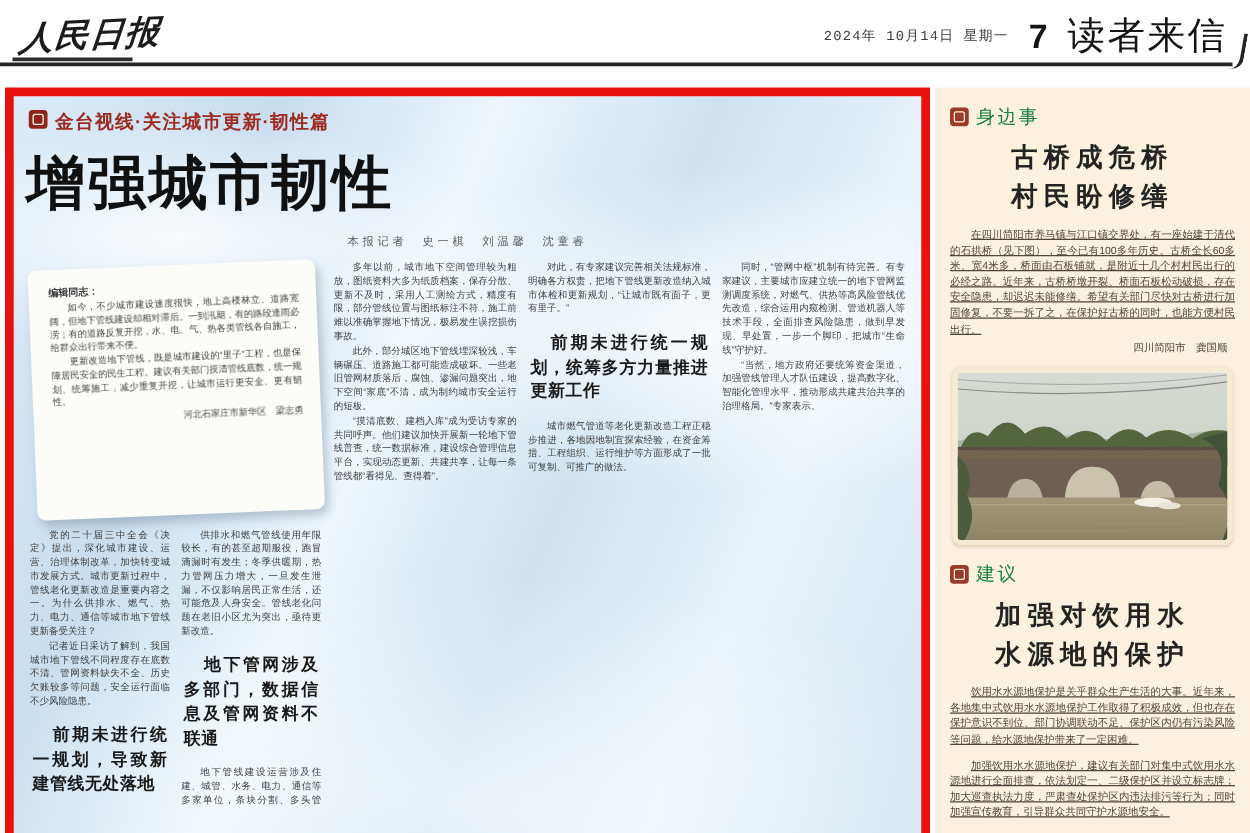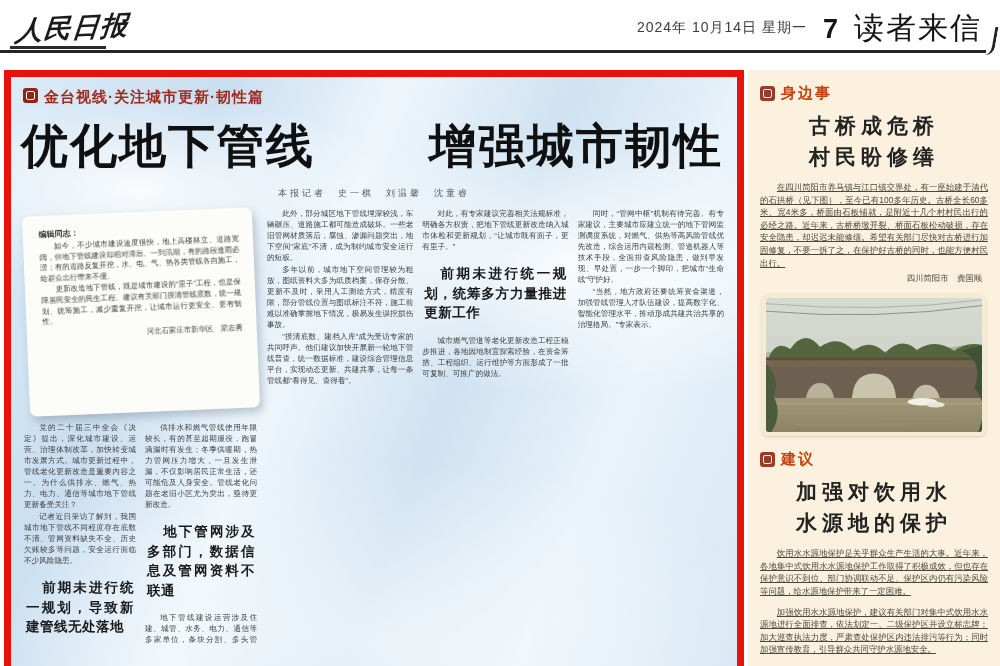--- a/index.html
+++ b/index.html
@@ -7,21 +7,21 @@
     font-family:"Liberation Sans","DejaVu Sans",sans-serif; }
 
   
   .header { position:absolute; left:0; top:0; width:1000px; height:62px; background:#fff; }
   .masthead { position:absolute; left:16px; top:10px; font-family:"DejaVu Serif","Liberation Serif",serif;
     font-size:27px; font-weight:bold; font-style:italic; color:#1b1b1b;
     transform:skewX(-8deg) rotate(-3deg); letter-spacing:1px; }
   .masthead-underline { position:absolute; left:10px; top:46px; width:96px; height:3px; background:#2b2b2b; }
   .header-rule { position:absolute; left:0; top:50px; width:986px; height:3px; background:#242424; }
   .header-right { position:absolute; right:18px; top:8px; display:flex; align-items:baseline; gap:16px; }
-  .pub-date { font-size:14px; color:#3c3c3c; letter-spacing:1px; position:relative; top:-6px; }
+  .pub-date { font-size:11px; color:#3c3c3c; letter-spacing:1px; position:relative; top:-6px;font-family:Liberation Mono, monospace; }
   .page-num { font-size:27px; font-weight:900; color:#141414; }
   .section-name { font-size:30px; font-weight:400; color:#141414; letter-spacing:2px; }
   .title-bracket { position:absolute; right:4px; top:26px; width:10px; height:30px;
     border-right:3px solid #242424; border-bottom-right-radius:10px; transform:rotate(10deg); }
 
   
   .red-box { position:absolute; left:4px; top:70px; width:740px; height:640px;
     border:7px solid #e8110d; overflow:hidden;
     background:
       radial-gradient(ellipse 420px 160px at 18% 18%, rgba(255,255,255,.9), rgba(255,255,255,0) 60%),
@@ -54,21 +54,21 @@
   .subhead { font-size:13.5px; line-height:19.5px; font-weight:900; color:#191919;
     text-align:justify; text-indent:1.2em; margin:12px 2px 12px 2px; letter-spacing:.5px; }
 
   
   .sidebar { position:absolute; left:748px; top:70px; width:252px; height:640px;
     background:#fbf1de; padding:14px 12px 0 12px; overflow:hidden; }
   .label-row { display:flex; align-items:center; gap:6px; margin-bottom:8px; }
   .label-badge { width:15px; height:15px; background:#9c3a28; border-radius:3px; position:relative; flex:none; }
   .label-badge::after { content:""; position:absolute; left:3px; top:3px; right:3px; bottom:3px;
     border:1.5px solid #fdf3e4; border-radius:2px; }
-  .label-text { font-size:15px; font-weight:700; color:#c2410c; letter-spacing:2px; }
+  .label-text { font-size:15px; font-weight:400; color:#15803d; letter-spacing:2px; }
   .side-title { text-align:center; font-family:"Liberation Serif","DejaVu Serif",serif;
     font-size:21px; font-weight:bold; color:#232323; letter-spacing:5px; line-height:31px; }
   .side-body { margin-top:8px; font-size:8.4px; line-height:12.6px; color:#4c473c; text-align:justify;
     text-indent:2em; filter:blur(.25px);text-decoration:underline; }
   .side-sign { text-align:right; font-size:8.4px; color:#4c473c; margin:4px 6px 0 0; filter:blur(.25px); }
   .photo-frame { margin:10px 2px 14px 2px; border-radius:7px; overflow:hidden;
     border:4px solid #f5ead2; box-shadow:0 1px 3px rgba(120,100,60,.25); height:142px; }
   .photo-frame svg { display:block; width:100%; height:100%; }
 </style>
 </head>
@@ -86,21 +86,20 @@
   <div class="header-rule"></div>
 </div>
 
 <div class="red-box">
   <div class="kicker-row">
     <span class="kicker-badge"></span>
     <span class="kicker-text">金台视线·关注城市更新·韧性篇</span>
   </div>
 
   <div class="headline">
-    <span>优化地下管线</span>
     <span>增强城市韧性</span>
   </div>
 
   <div class="byline">本报记者　史一棋　刘温馨　沈童睿</div>
 
   <div class="content">
 
     <div class="left-group">
       <div class="note-card">
         <div class="greeting">编辑同志：</div>
@@ -118,22 +117,22 @@
         </div>
         <div class="ncol bodytext">
           <p>供排水和燃气管线使用年限较长，有的甚至超期服役，跑冒滴漏时有发生；冬季供暖期，热力管网压力增大，一旦发生泄漏，不仅影响居民正常生活，还可能危及人身安全。管线老化问题在老旧小区尤为突出，亟待更新改造。</p>
           <div class="subhead">地下管网涉及多部门，数据信息及管网资料不联通</div>
           <p>地下管线建设运营涉及住建、城管、水务、电力、通信等多家单位，条块分割、多头管理，改造施工常常难以同步推进。</p>
         </div>
       </div>
     </div>
 
     <div class="col bodytext">
+      <p>多年以前，城市地下空间管理较为粗放，图纸资料大多为纸质档案，保存分散、更新不及时，采用人工测绘方式，精度有限，部分管线位置与图纸标注不符，施工前难以准确掌握地下情况，极易发生误挖损伤事故。</p>
       <p>此外，部分城区地下管线埋深较浅，车辆碾压、道路施工都可能造成破坏。一些老旧管网材质落后，腐蚀、渗漏问题突出，地下空间“家底”不清，成为制约城市安全运行的短板。</p>
-      <p>多年以前，城市地下空间管理较为粗放，图纸资料大多为纸质档案，保存分散、更新不及时，采用人工测绘方式，精度有限，部分管线位置与图纸标注不符，施工前难以准确掌握地下情况，极易发生误挖损伤事故。</p>
       <p>“摸清底数、建档入库”成为受访专家的共同呼声。他们建议加快开展新一轮地下管线普查，统一数据标准，建设综合管理信息平台，实现动态更新、共建共享，让每一条管线都“看得见、查得着”。</p>
     </div>
 
 
     <div class="col bodytext">
       <p>对此，有专家建议完善相关法规标准，明确各方权责，把地下管线更新改造纳入城市体检和更新规划，“让城市既有面子，更有里子。”</p>
       <div class="subhead">前期未进行统一规划，统筹多方力量推进更新工作</div>
       <p>城市燃气管道等老化更新改造工程正稳步推进，各地因地制宜探索经验，在资金筹措、工程组织、运行维护等方面形成了一批可复制、可推广的做法。</p>
     </div>
 

